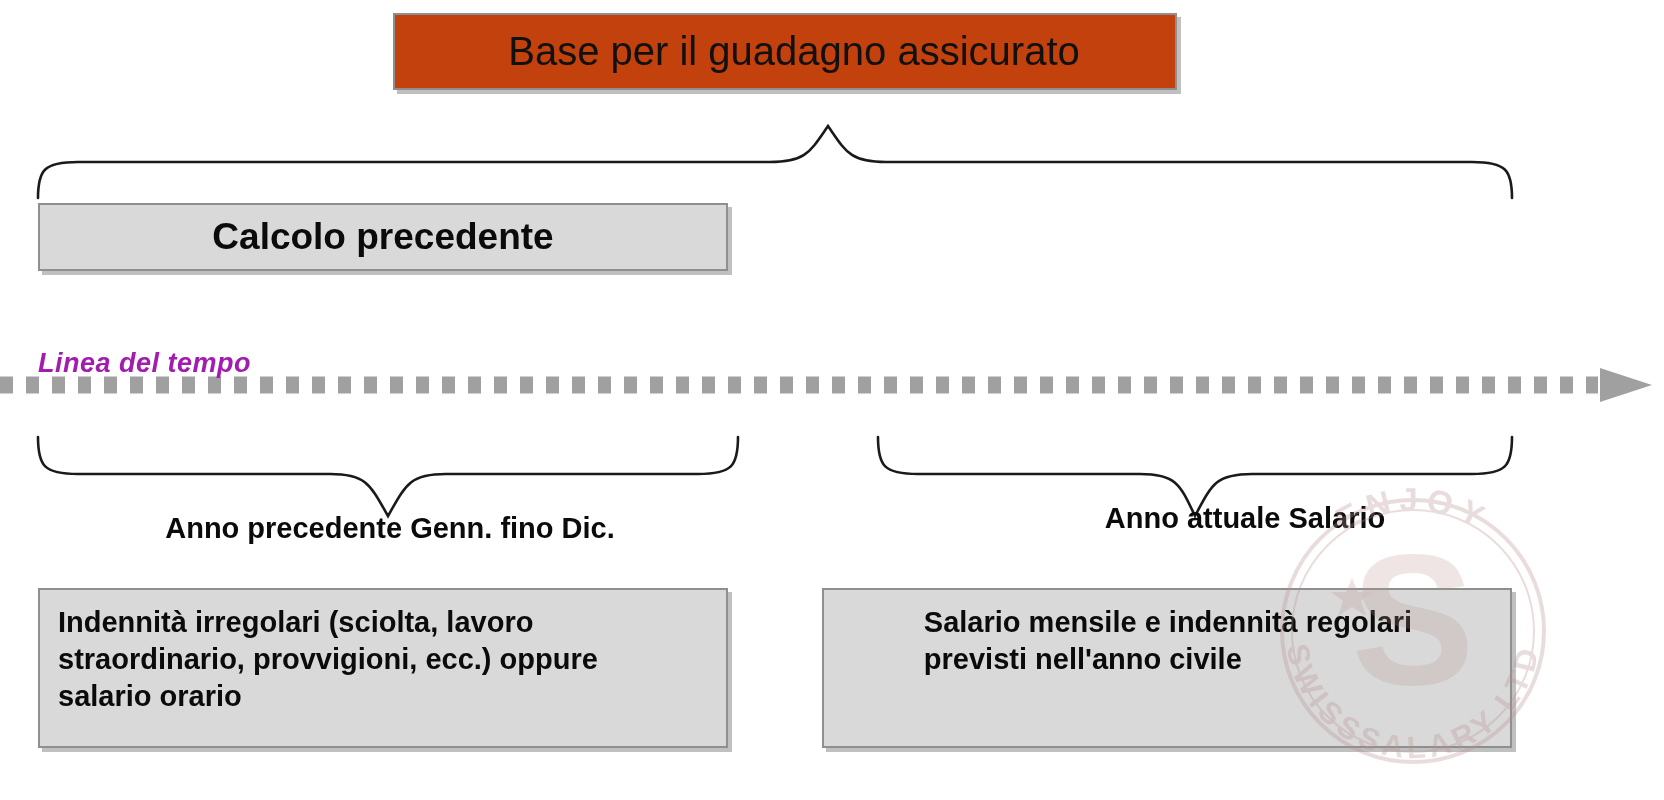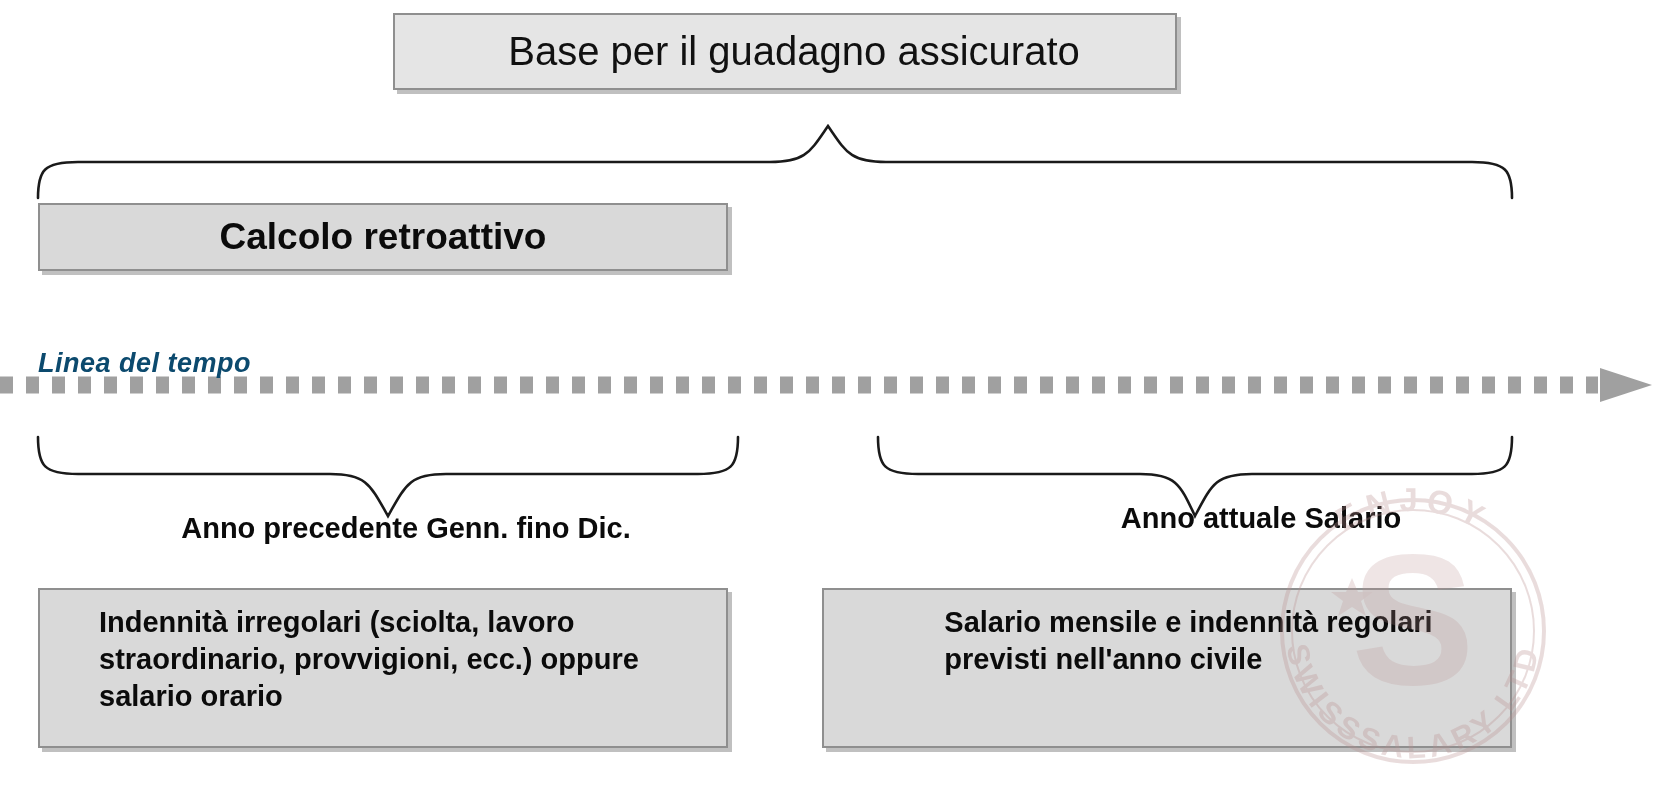--- a/index.html
+++ b/index.html
@@ -30,21 +30,21 @@
     align-items: center;
   }
   .gbox.center { justify-content: center; }
   .gbox.leftpad { justify-content: flex-start; }
 
   .title-box {
     left: 393px;
     top: 13px;
     width: 784px;
     height: 77px;
-    background: #e5e5e5;
+    background: #c2410c;
     border: 2px solid #8f8f8f;
   }
   .title-box .label {
     font-size: 40px;
     font-weight: 400;
     color: #111111;
     letter-spacing: 0px;
     padding-left: 18px;
   }
 
@@ -61,55 +61,53 @@
     font-weight: bold;
     color: #0b0b0b;
   }
 
   .detail-box {
     top: 588px;
     height: 160px;
     background: #d9d9d9;
     border: 2px solid #8f8f8f;
     align-items: flex-start;
-    padding-left: 41px;
   }
   .detail-box.left  { left: 38px;  width: 690px; }
   .detail-box.right { left: 822px; width: 690px; justify-content: center; }
   .detail-box .label {
     font-size: 29px;
     font-weight: bold;
     color: #0b0b0b;
     line-height: 1.28;
     padding: 14px 16px 0 18px;
     white-space: pre-line;
   }
 
   
   .brace-label {
     position: absolute;
     font-size: 29px;
     font-weight: bold;
     color: #0b0b0b;
     white-space: nowrap;
     text-align: center;
-    padding-left: 16px;
   }
   .brace-label.left  { left: 0px;   top: 512px; width: 780px; }
   .brace-label.right { left: 860px; top: 502px; width: 770px; }
 
   
   .timeline-label {
     position: absolute;
     left: 38px;
     top: 348px;
     font-size: 27px;
     font-weight: bold;
     font-style: italic;
-    color: #0c4a6e;
+    color: #a21caf;
     white-space: nowrap;
     letter-spacing: 0.5px;
     z-index: 4;
   }
   .timeline-svg {
     position: absolute;
     left: 0;
     top: 360px;
     width: 1664px;
     height: 50px;
@@ -150,21 +148,21 @@
     <path d="M 38 98
              C 38 70, 44 62, 78 62
              L 770 62
              C 806 62, 810 52, 828 26
              C 846 52, 850 62, 886 62
              L 1472 62
              C 1506 62, 1512 70, 1512 98" fill="none" stroke="#1a1a1a" stroke-width="2.6" stroke-linecap="round"></path>
   </svg>
 
   <div class="gbox branch-box left center">
-    <span class="label">Calcolo retroattivo</span>
+    <span class="label">Calcolo precedente</span>
   </div>
 
   <div class="timeline-label">Linea del tempo</div>
 
   <svg class="timeline-svg" viewBox="0 0 1664 50">
     <line x1="0" y1="25" x2="1598" y2="25" stroke="#a0a0a0" stroke-width="17" stroke-dasharray="13 13" stroke-linecap="butt"></line>
     <polygon points="1600,8 1652,25 1600,42" fill="#a0a0a0"></polygon>
   </svg>
 
   <svg class="brace-svg" id="brace-lower" viewBox="0 0 1664 115">

